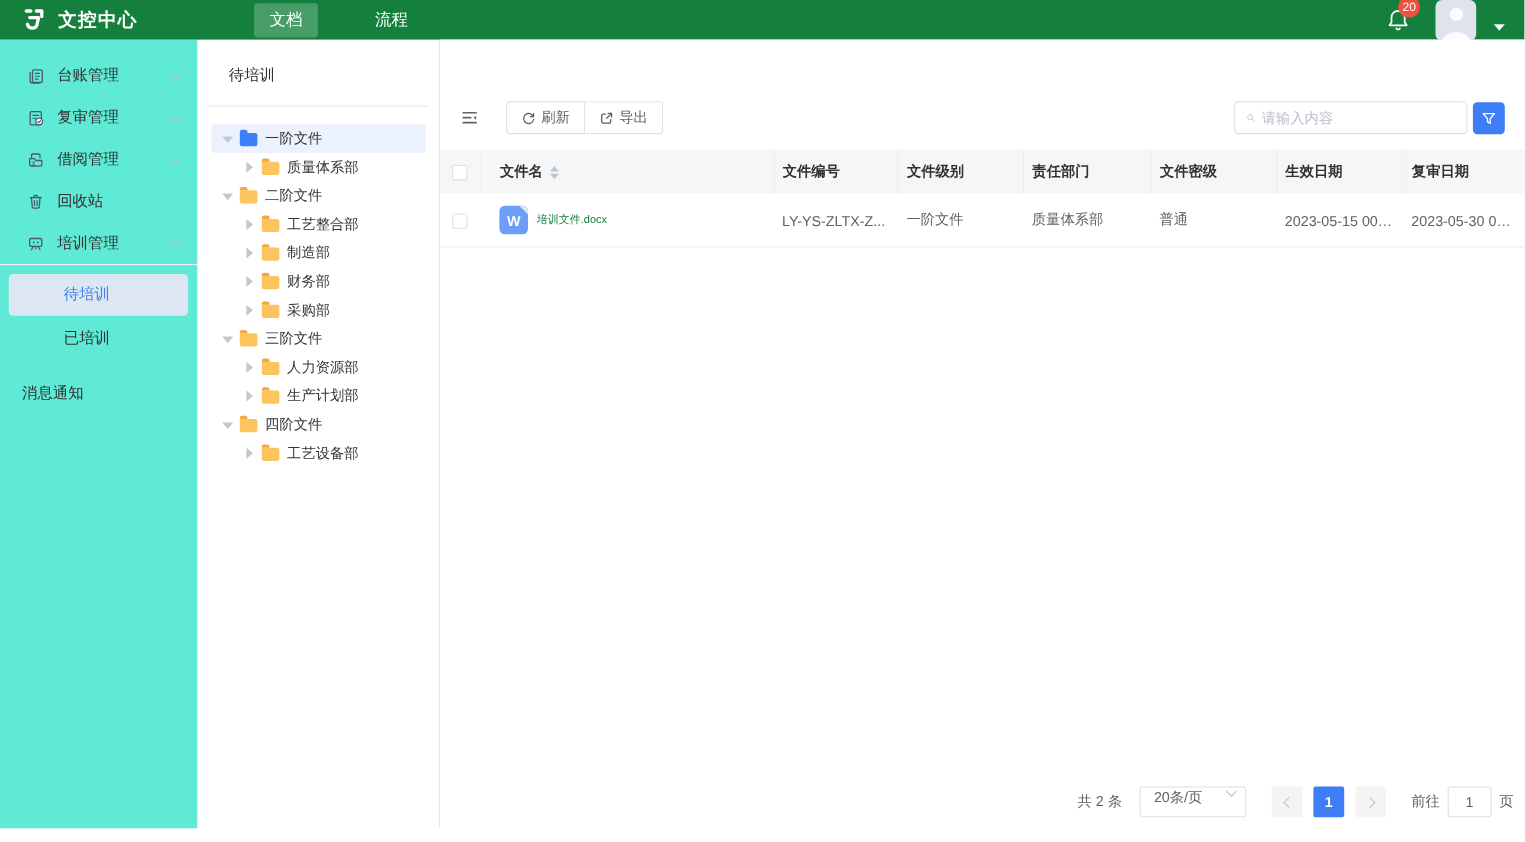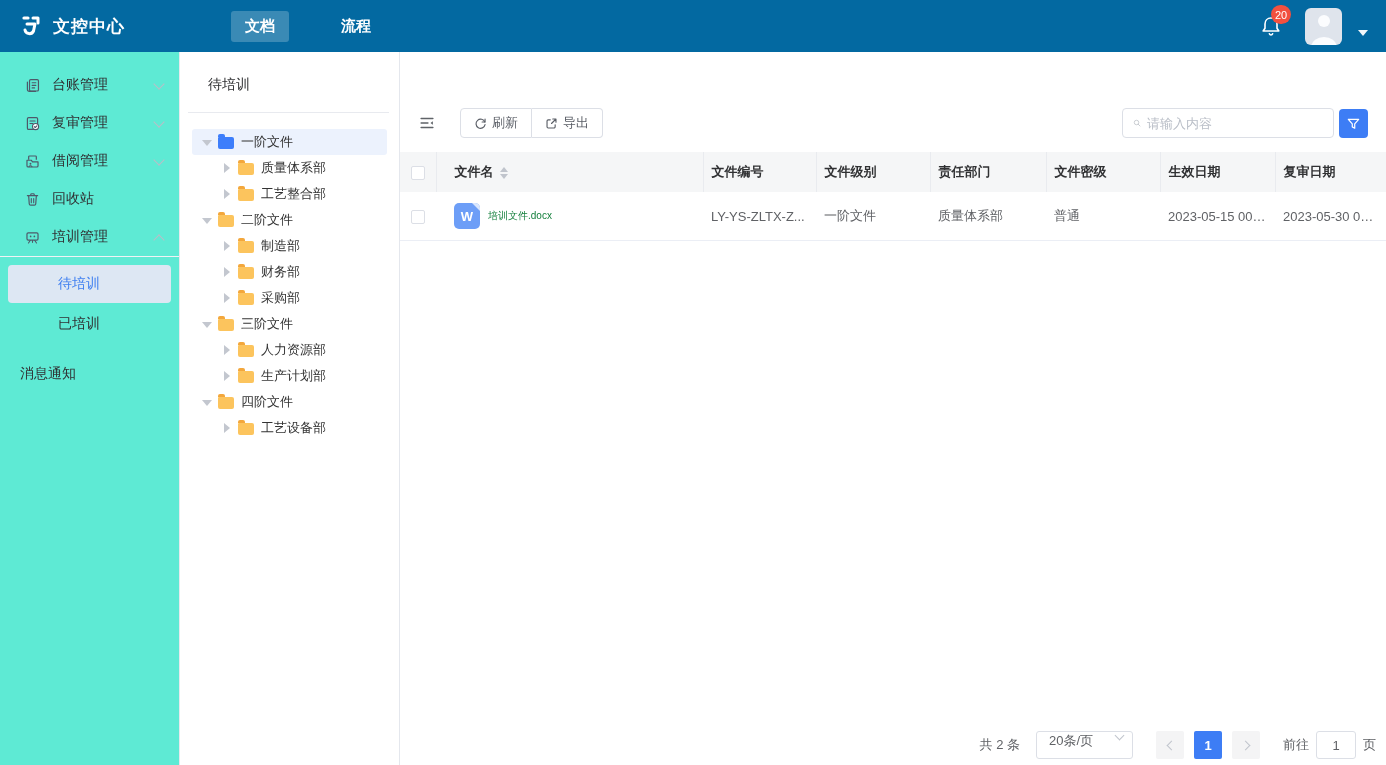--- a/index.html
+++ b/index.html
@@ -1,24 +1,24 @@
 <!DOCTYPE html>
 <html><head>
 <meta charset="utf-8">
 <style>
   * { margin:0; padding:0; box-sizing:border-box; }
   html,body { width:1386px; height:765px; overflow:hidden; }
   body { font-family:"Liberation Sans","DejaVu Sans",sans-serif; background:#fff; color:#303133; }
 
   
-  .topbar { height:52px; background:#0369a1; display:flex; align-items:center; padding:0 18px; position:relative;text-align:right; }
+  .topbar { height:36px; background:#15803d; display:flex; align-items:center; padding:0 18px; position:relative;text-align:right; }
   .logo { display:flex; align-items:center; gap:9px; color:#fff; min-width:185px; }
   .logo-title { font-size:17px; font-weight:bold; letter-spacing:1px; }
   .top-tabs { display:flex; gap:38px; margin-left:28px; }
-  .top-tab { color:#fff; font-size:15px; padding:6px 14px; border-radius:3px; cursor:pointer;font-weight:bold; }
+  .top-tab { color:#fff; font-size:15px; padding:6px 14px; border-radius:3px; cursor:pointer; }
   .top-tab.active { background:rgba(255,255,255,.22); }
   .topbar-right { margin-left:auto; display:flex; align-items:center; gap:22px; }
   .bell-wrap { position:relative; width:24px; height:26px; }
   .badge { position:absolute; top:-8px; left:12px; min-width:19px; height:19px; border-radius:10px; background:#f2503f;
            color:#fff; font-size:11px; display:flex; align-items:center; justify-content:center; padding:0 4px; }
   .avatar { width:37px; height:37px; border-radius:6px; background:#dfe4ec; position:relative; overflow:hidden; }
   .avatar::before { content:""; position:absolute; top:7px; left:50%; transform:translateX(-50%); width:12px; height:12px; border-radius:50%; background:#fbfcfe; }
   .avatar::after  { content:""; position:absolute; bottom:-10px; left:50%; transform:translateX(-50%); width:25px; height:18px; border-radius:50% 50% 0 0; background:#fbfcfe; }
   .user-caret { width:0; height:0; border-left:5px solid transparent; border-right:5px solid transparent; border-top:6px solid rgba(255,255,255,.95); margin-left:-6px; margin-top:14px; }
 
@@ -201,29 +201,29 @@
     <div class="tree-row lvl1 selected">
       <span class="tcaret open"></span>
       <span class="folder blue"></span>
       <span>一阶文件</span>
     </div>
     <div class="tree-row lvl2">
       <span class="tcaret closed"></span>
       <span class="folder yellow"></span>
       <span>质量体系部</span>
     </div>
-    <div class="tree-row lvl2">
-      <span class="tcaret closed"></span>
-      <span class="folder yellow"></span>
-      <span>工艺整合部</span>
-    </div>
     <div class="tree-row lvl1">
       <span class="tcaret open"></span>
       <span class="folder yellow"></span>
       <span>二阶文件</span>
+    </div>
+    <div class="tree-row lvl2">
+      <span class="tcaret closed"></span>
+      <span class="folder yellow"></span>
+      <span>工艺整合部</span>
     </div>
     <div class="tree-row lvl2">
       <span class="tcaret closed"></span>
       <span class="folder yellow"></span>
       <span>制造部</span>
     </div>
     <div class="tree-row lvl2">
       <span class="tcaret closed"></span>
       <span class="folder yellow"></span>
       <span>财务部</span>

